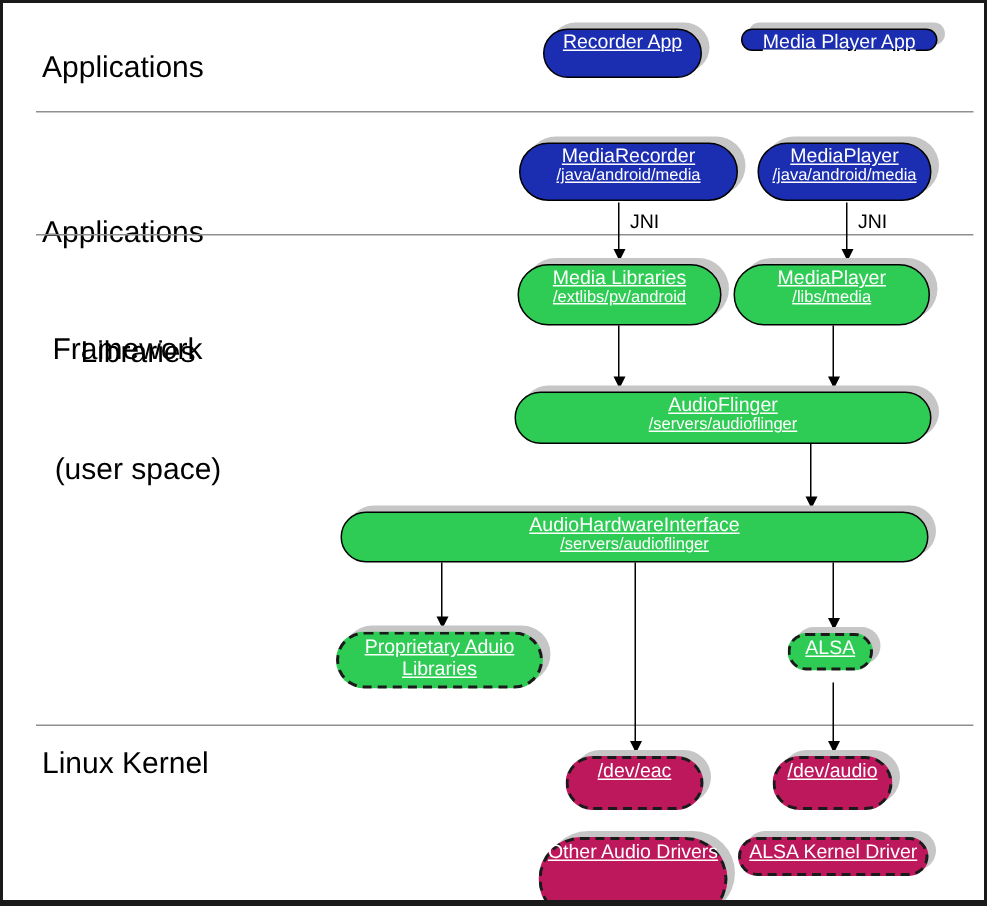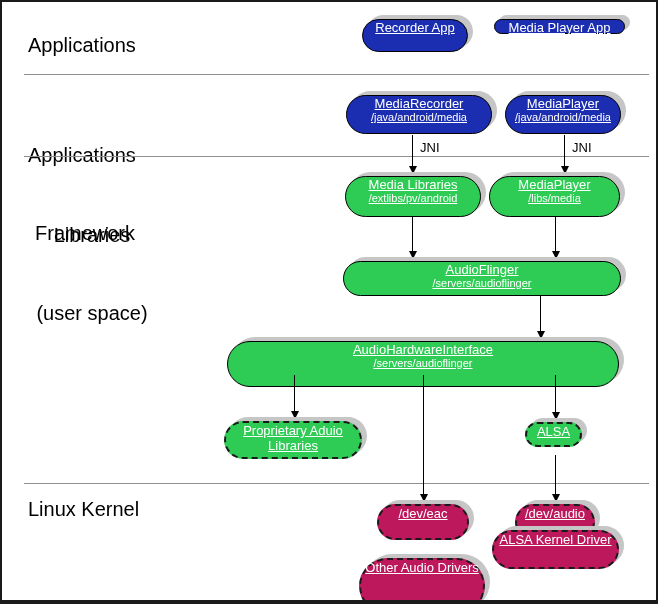--- a/index.html
+++ b/index.html
@@ -48,27 +48,27 @@
   .green{background:#2fcc55;}
   .red{background:#be185d;}
   .dashed{border:2px dashed #1a1a1a;}
   #recorder-app{left:360px;top:17px;width:106px;height:33px;}
   #media-player-app{left:492px;top:17px;width:131px;height:15px;}
   #media-recorder-fw{left:344px;top:93px;width:146px;height:39px;}
   #media-player-fw{left:503px;top:93px;width:116px;height:39px;}
   #media-recorder-lib{left:343px;top:174px;width:136px;height:41px;}
   #media-player-lib{left:487px;top:174px;width:131px;height:41px;}
   #audio-flinger{left:341px;top:259px;width:278px;height:35px;}
-  #audio-hardware-interface{left:225px;top:339px;width:392px;height:46px;}
+  #audio-hardware-interface{left:225px;top:339px;width:392px;height:34px;}
   #proprietary-audio-libraries{left:222px;top:419px;width:138px;height:38px;}
   #alsa{left:523px;top:420px;width:57px;height:25px;}
   #dev-eac{left:375px;top:502px;width:92px;height:36px;}
   #dev-audio{left:513px;top:502px;width:80px;height:36px;}
   #other-audio-drivers{left:357px;top:556px;width:126px;height:56px;}
-  #alsa-kernel-driver{left:490px;top:528px;width:127px;height:39px;}
+  #alsa-kernel-driver{left:490px;top:556px;width:127px;height:26px;}
   
   .arrow{position:absolute;width:0;border-left:1px solid #000;}
   .arrow::after{
     content:'';position:absolute;left:-4px;bottom:-1px;
     border:4px solid transparent;border-bottom:none;border-top:8px solid #000;
   }
   #a-jni-left{left:410px;top:133px;height:38px;}
   #a-jni-right{left:562px;top:133px;height:38px;}
   #a-mr-af{left:410px;top:215px;height:41px;}
   #a-mp-af{left:553px;top:215px;height:41px;}

